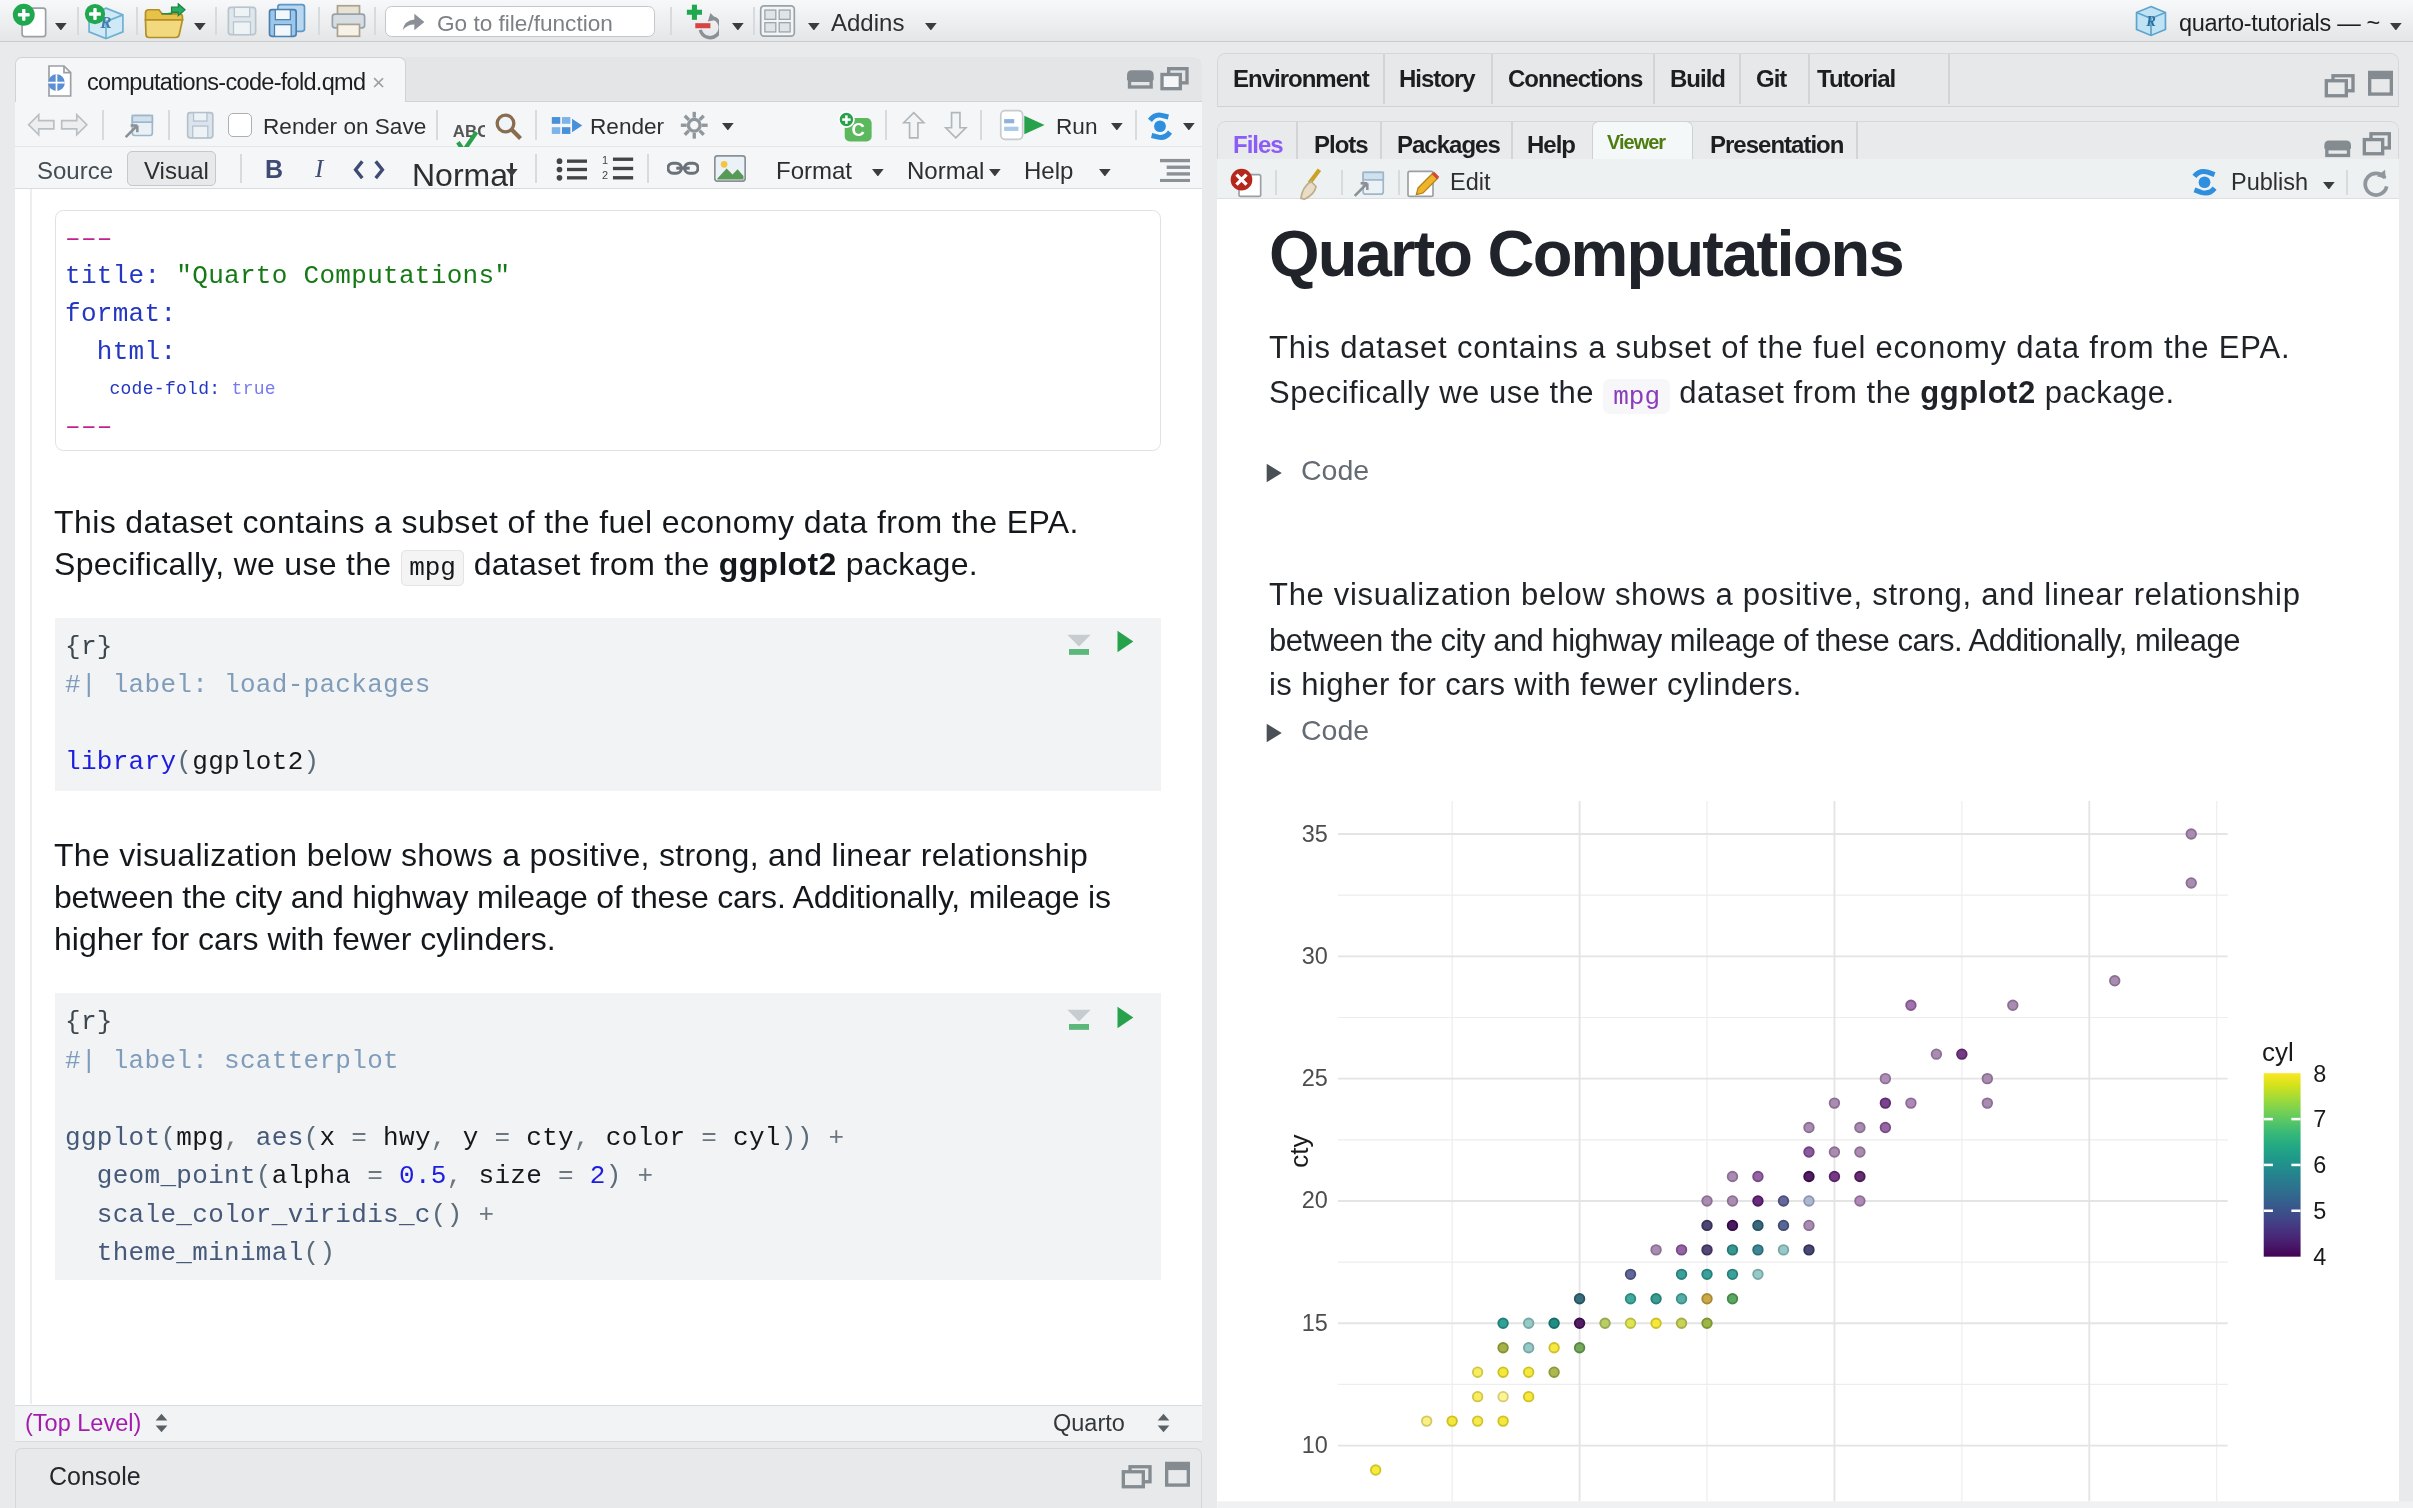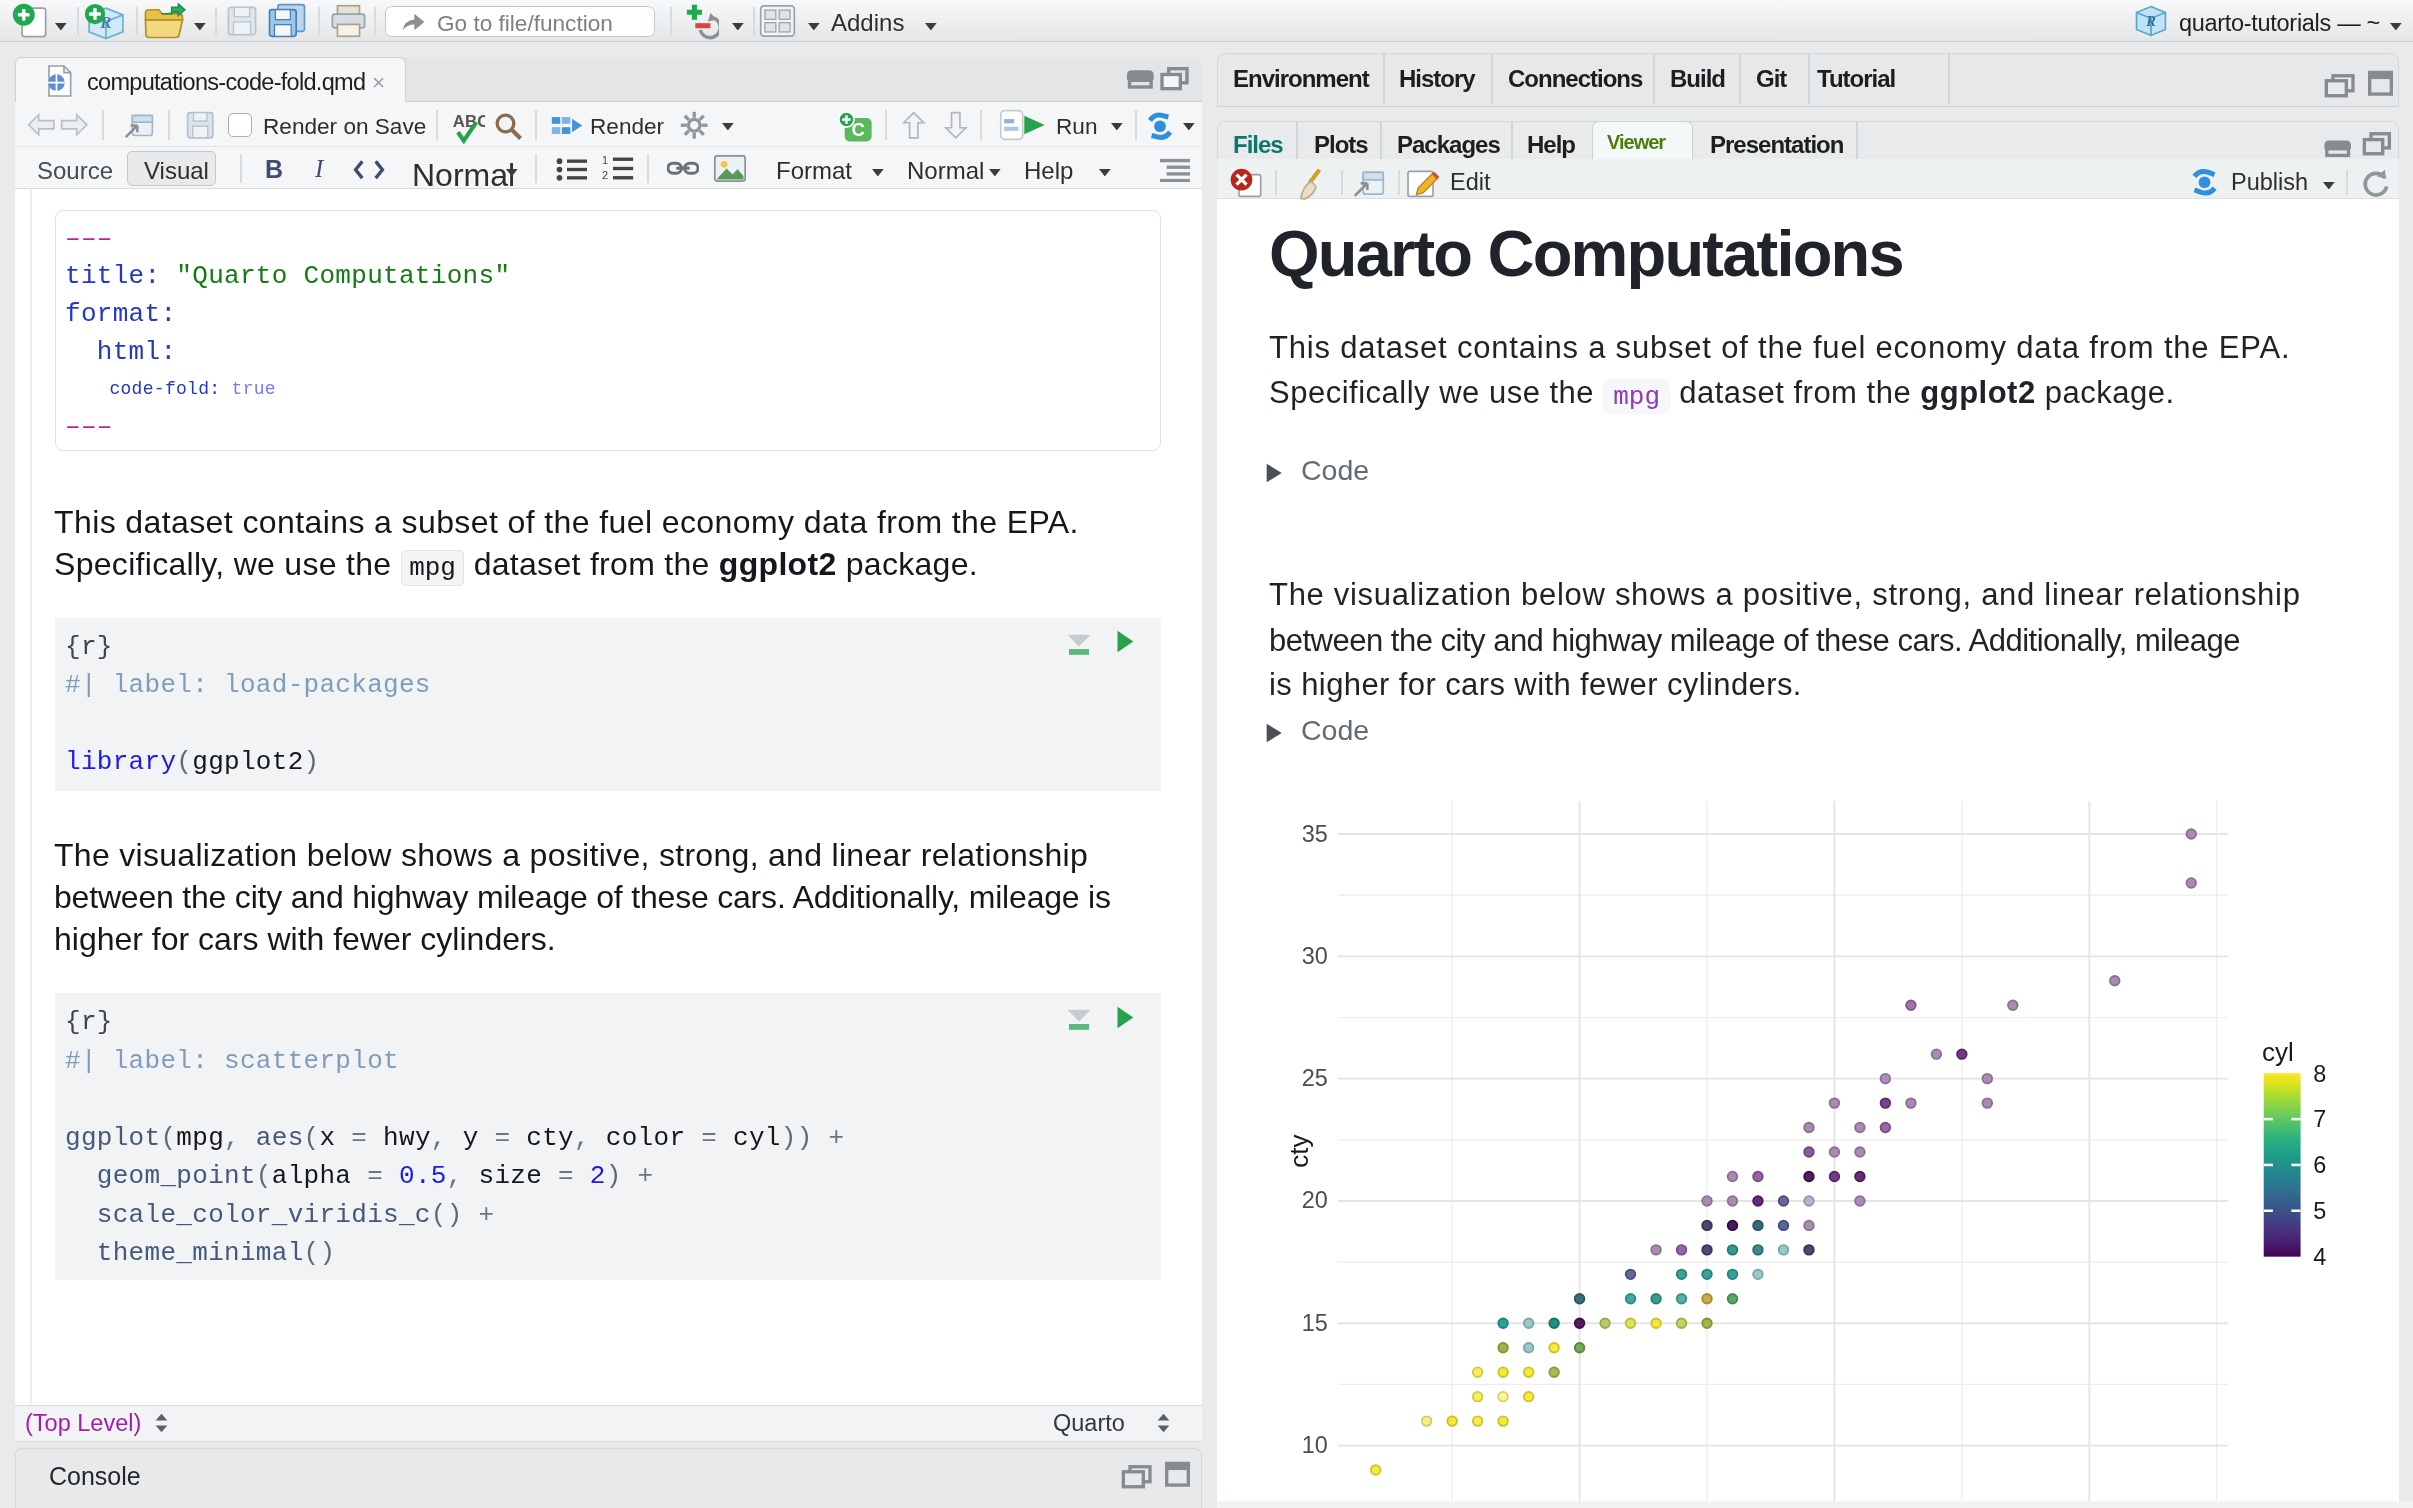--- a/index.html
+++ b/index.html
@@ -130,21 +130,21 @@
     </svg></div>
 <div class="sep" style="left:168px;top:110px;height:30px"></div>
 <div class="abs" style="left:186px;top:111px"><svg width="28.5" height="28.5" viewBox="0 0 34 34" style="">
       <rect x="2" y="2" width="30" height="30" rx="3" fill="#dbe4ec" stroke="#b3c1cc" stroke-width="2"></rect>
       <rect x="9" y="2" width="16" height="10" fill="#edf2f6" stroke="#b3c1cc" stroke-width="1.5"></rect>
       <rect x="8" y="18" width="18" height="14" fill="#edf2f6" stroke="#b3c1cc" stroke-width="1.5"></rect>
     </svg></div>
 <div class="abs" style="left:228px;top:113px;width:23.5px;height:23.5px;background:#ffffff;border:1.7px solid #a9b0b6;border-radius:5px"></div>
 <div class="abs tbtxt" style="left:263px;top:114px">Render on Save</div>
 <div class="sep" style="left:436px;top:110px;height:30px"></div>
-<div class="abs" style="left:451px;top:112px"><svg width="34" height="32" viewBox="0 0 40 38" style="">
+<div class="abs" style="left:451px;top:122px"><svg width="34" height="32" viewBox="0 0 40 38" style="">
       <text x="2" y="18" font-size="20" font-weight="bold" fill="#555" font-family="Liberation Sans, sans-serif">ABC</text>
       <path d="M8 24 L15 34 L30 12" stroke="#27a14b" stroke-width="5" fill="none"></path>
     </svg></div>
 <div class="abs" style="left:493px;top:111px"><svg width="30" height="30" viewBox="0 0 36 36" style="">
       <circle cx="15" cy="15" r="10" fill="#eef4f8" stroke="#8a6d4f" stroke-width="4"></circle>
       <line x1="22" y1="22" x2="33" y2="33" stroke="#8a6d4f" stroke-width="5"></line>
     </svg></div>
 <div class="sep" style="left:535px;top:110px;height:30px"></div>
 <div class="abs" style="left:550px;top:112px"><svg width="34" height="27" viewBox="0 0 40 32" style="">
       <rect x="2" y="6" width="10" height="8" fill="#4a90d9"></rect>
@@ -336,21 +336,21 @@
 <div class="abs" style="left:1808px;top:54px;width:1.7px;height:50px;background:#d2d5d8"></div>
 <div class="abs" style="left:1948px;top:54px;width:1.7px;height:50px;background:#d2d5d8"></div>
 <div class="abs" style="left:2323px;top:69px"><svg width="70" height="28.5" viewBox="0 0 84 34" style="">
       <rect x="12" y="8" width="24" height="18" fill="none" stroke="#848b91" stroke-width="4"></rect>
       <rect x="4" y="14" width="24" height="18" fill="#e7e9ea" stroke="#848b91" stroke-width="4"></rect>
       <rect x="56" y="4" width="26" height="8" fill="#848b91"></rect>
       <rect x="56" y="4" width="26" height="26" fill="none" stroke="#848b91" stroke-width="4"></rect>
     </svg></div>
 <div class="abs" style="left:1217px;top:121px;width:1182px;height:1388px;background:#ffffff;border-radius:8.4px 8.4px 0 0;"></div>
 <div class="abs" style="left:1217px;top:121px;width:1182px;height:39px;background:#e9eaeb;border-radius:8.4px 8.4px 0 0;border:1.7px solid #d5d8db;border-bottom:1.7px solid #cfd2d5;"></div>
-<div class="abs" style="left:1233px;top:131px;font-size:24px;font-weight:bold;letter-spacing:-1px;color:#0f766e">Files</div>
+<div class="abs" style="left:1233px;top:131px;font-size:24px;font-weight:bold;letter-spacing:-1px;color:#8b5cf6">Files</div>
 <div class="abs" style="left:1314px;top:131px;font-size:24px;font-weight:bold;letter-spacing:-1px;color:#1c1e20">Plots</div>
 <div class="abs" style="left:1397px;top:131px;font-size:24px;font-weight:bold;letter-spacing:-1px;color:#1c1e20">Packages</div>
 <div class="abs" style="left:1527px;top:131px;font-size:24px;font-weight:bold;letter-spacing:-1px;color:#1c1e20">Help</div>
 <div class="abs" style="left:1710px;top:131px;font-size:24px;font-weight:bold;letter-spacing:-1px;color:#1c1e20">Presentation</div>
 <div class="abs" style="left:1296px;top:122px;width:1.7px;height:37px;background:#d2d5d8"></div>
 <div class="abs" style="left:1380px;top:122px;width:1.7px;height:37px;background:#d2d5d8"></div>
 <div class="abs" style="left:1511px;top:122px;width:1.7px;height:37px;background:#d2d5d8"></div>
 <div class="abs" style="left:1856px;top:122px;width:1.7px;height:37px;background:#d2d5d8"></div>
 <div class="abs" style="left:1592px;top:121px;width:101px;height:48px;background:#f5f8f8;border:1.7px solid #cfd2d5;border-bottom:none;border-radius:6.7px 6.7px 0 0;"></div>
 <div class="abs" style="left:1607px;top:131px;font-size:20px;font-weight:bold;letter-spacing:-1px;color:#4d7c0f">Viewer</div>

